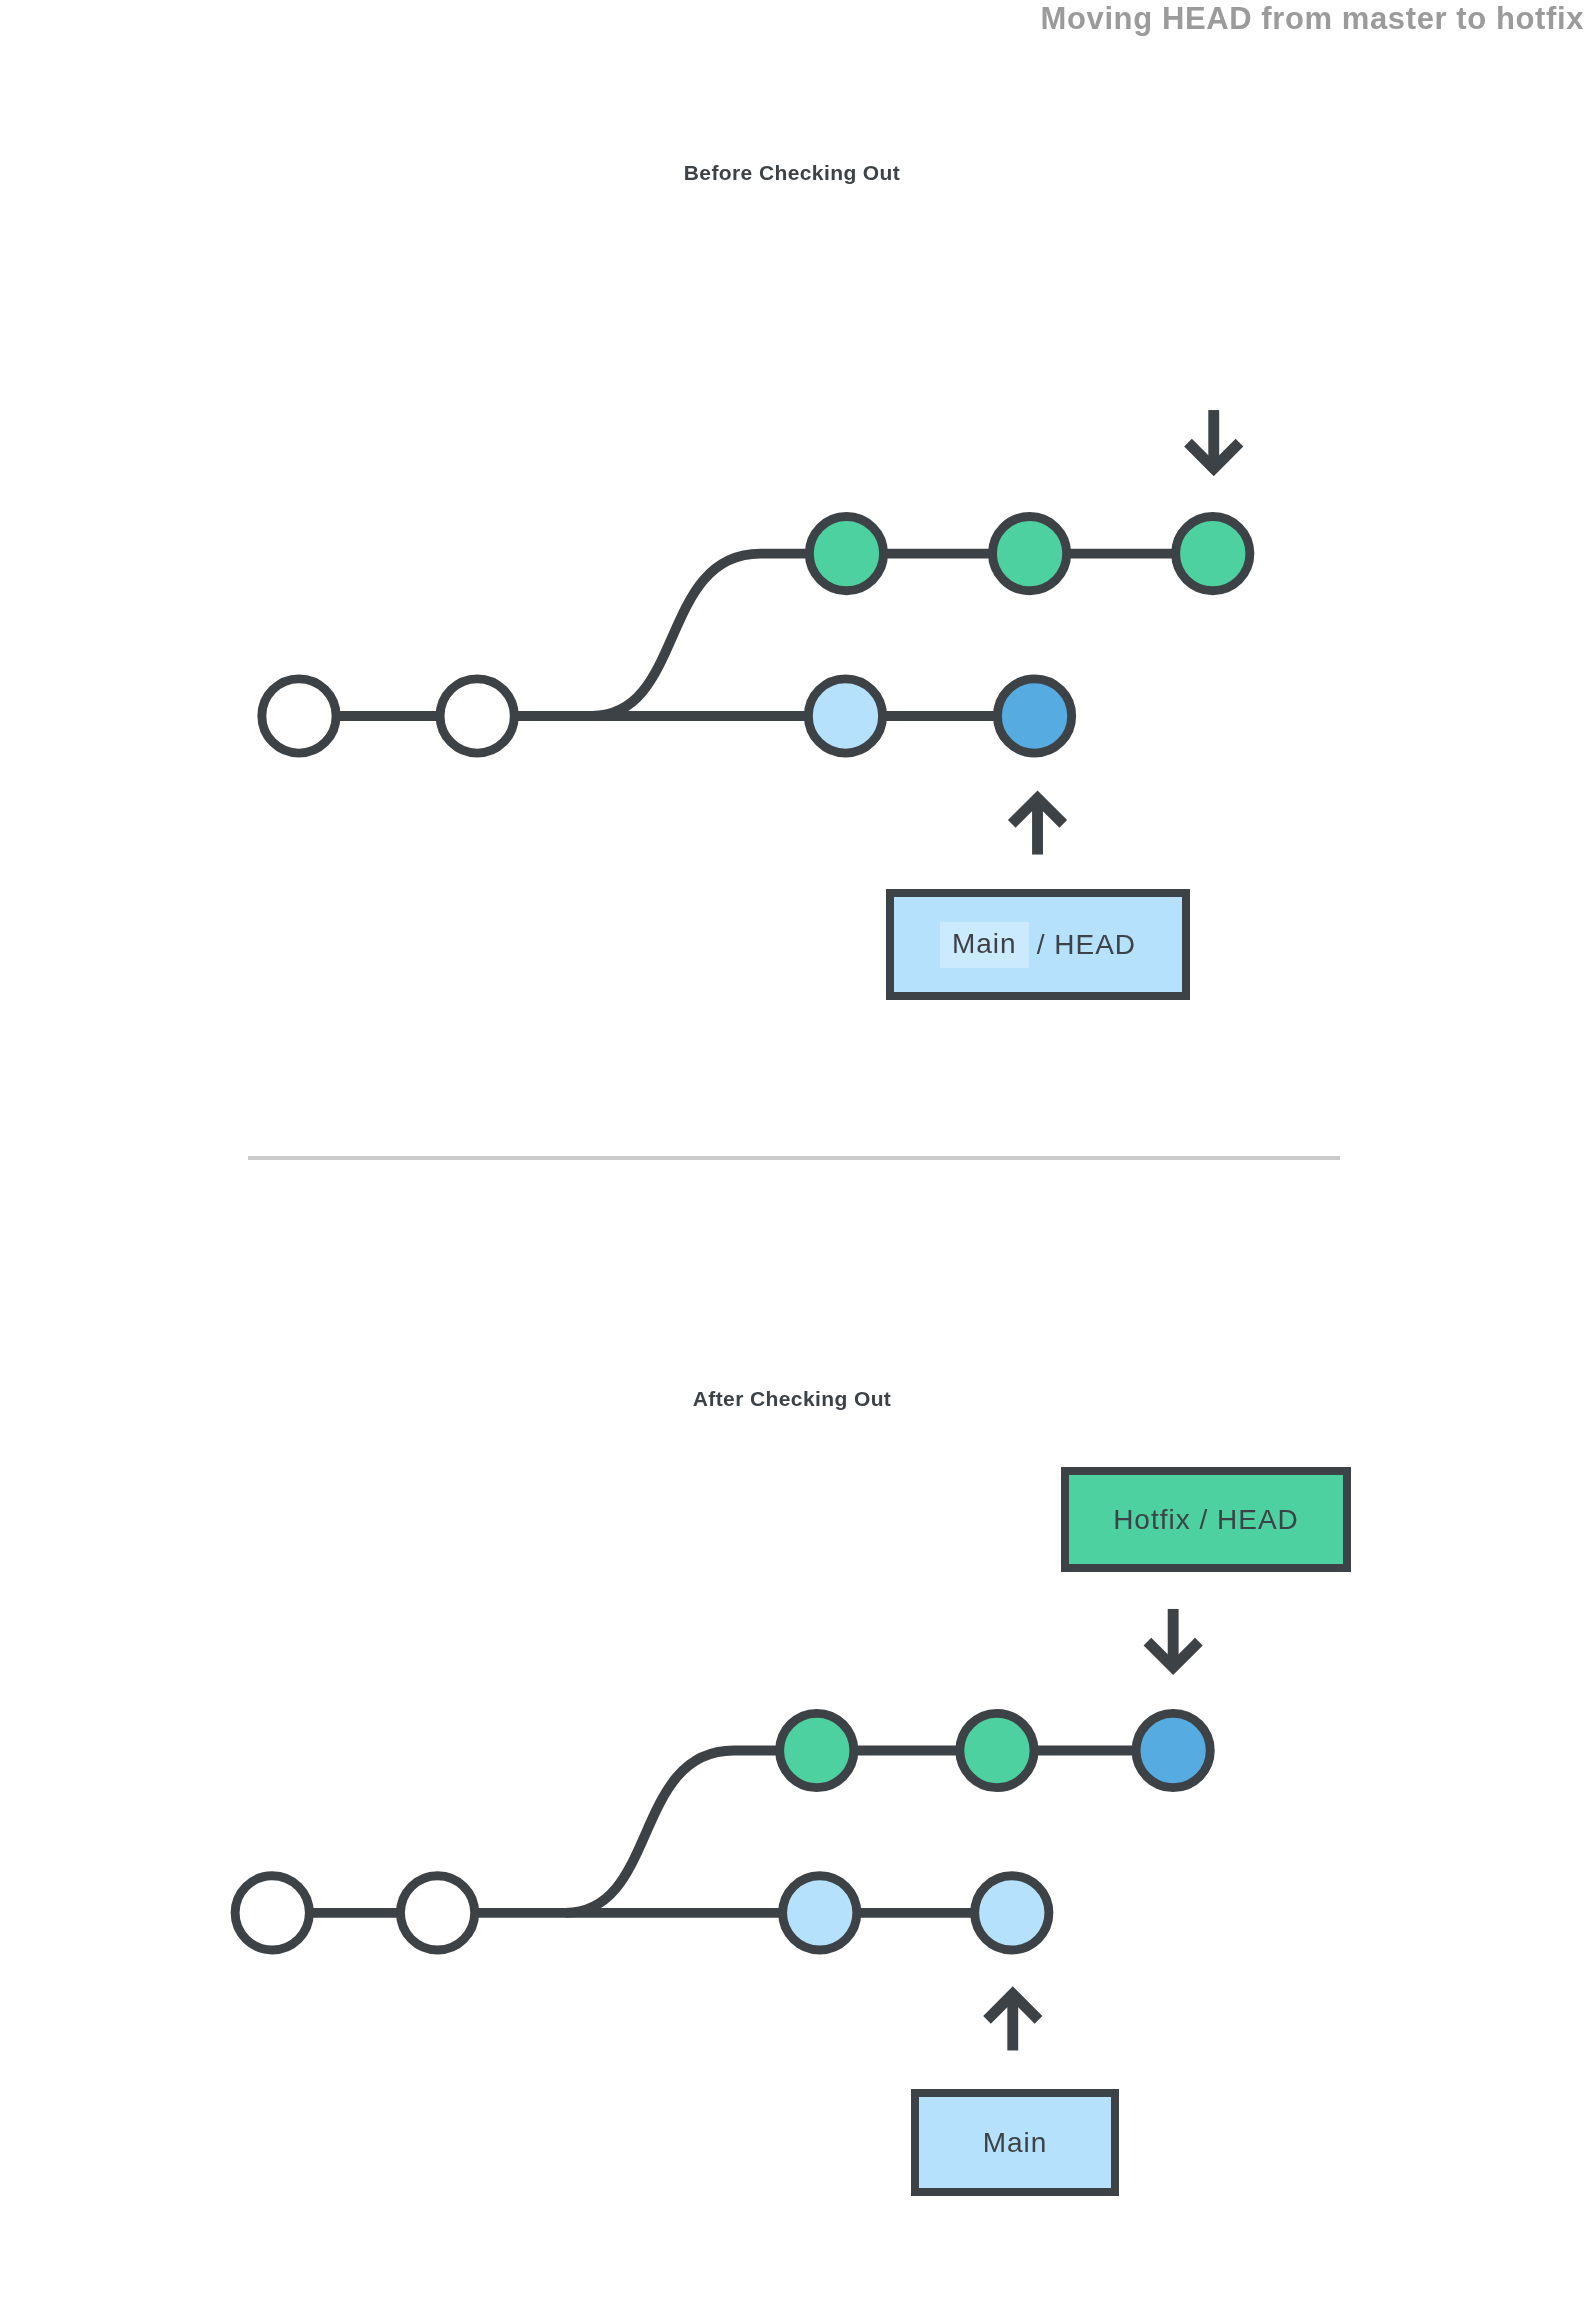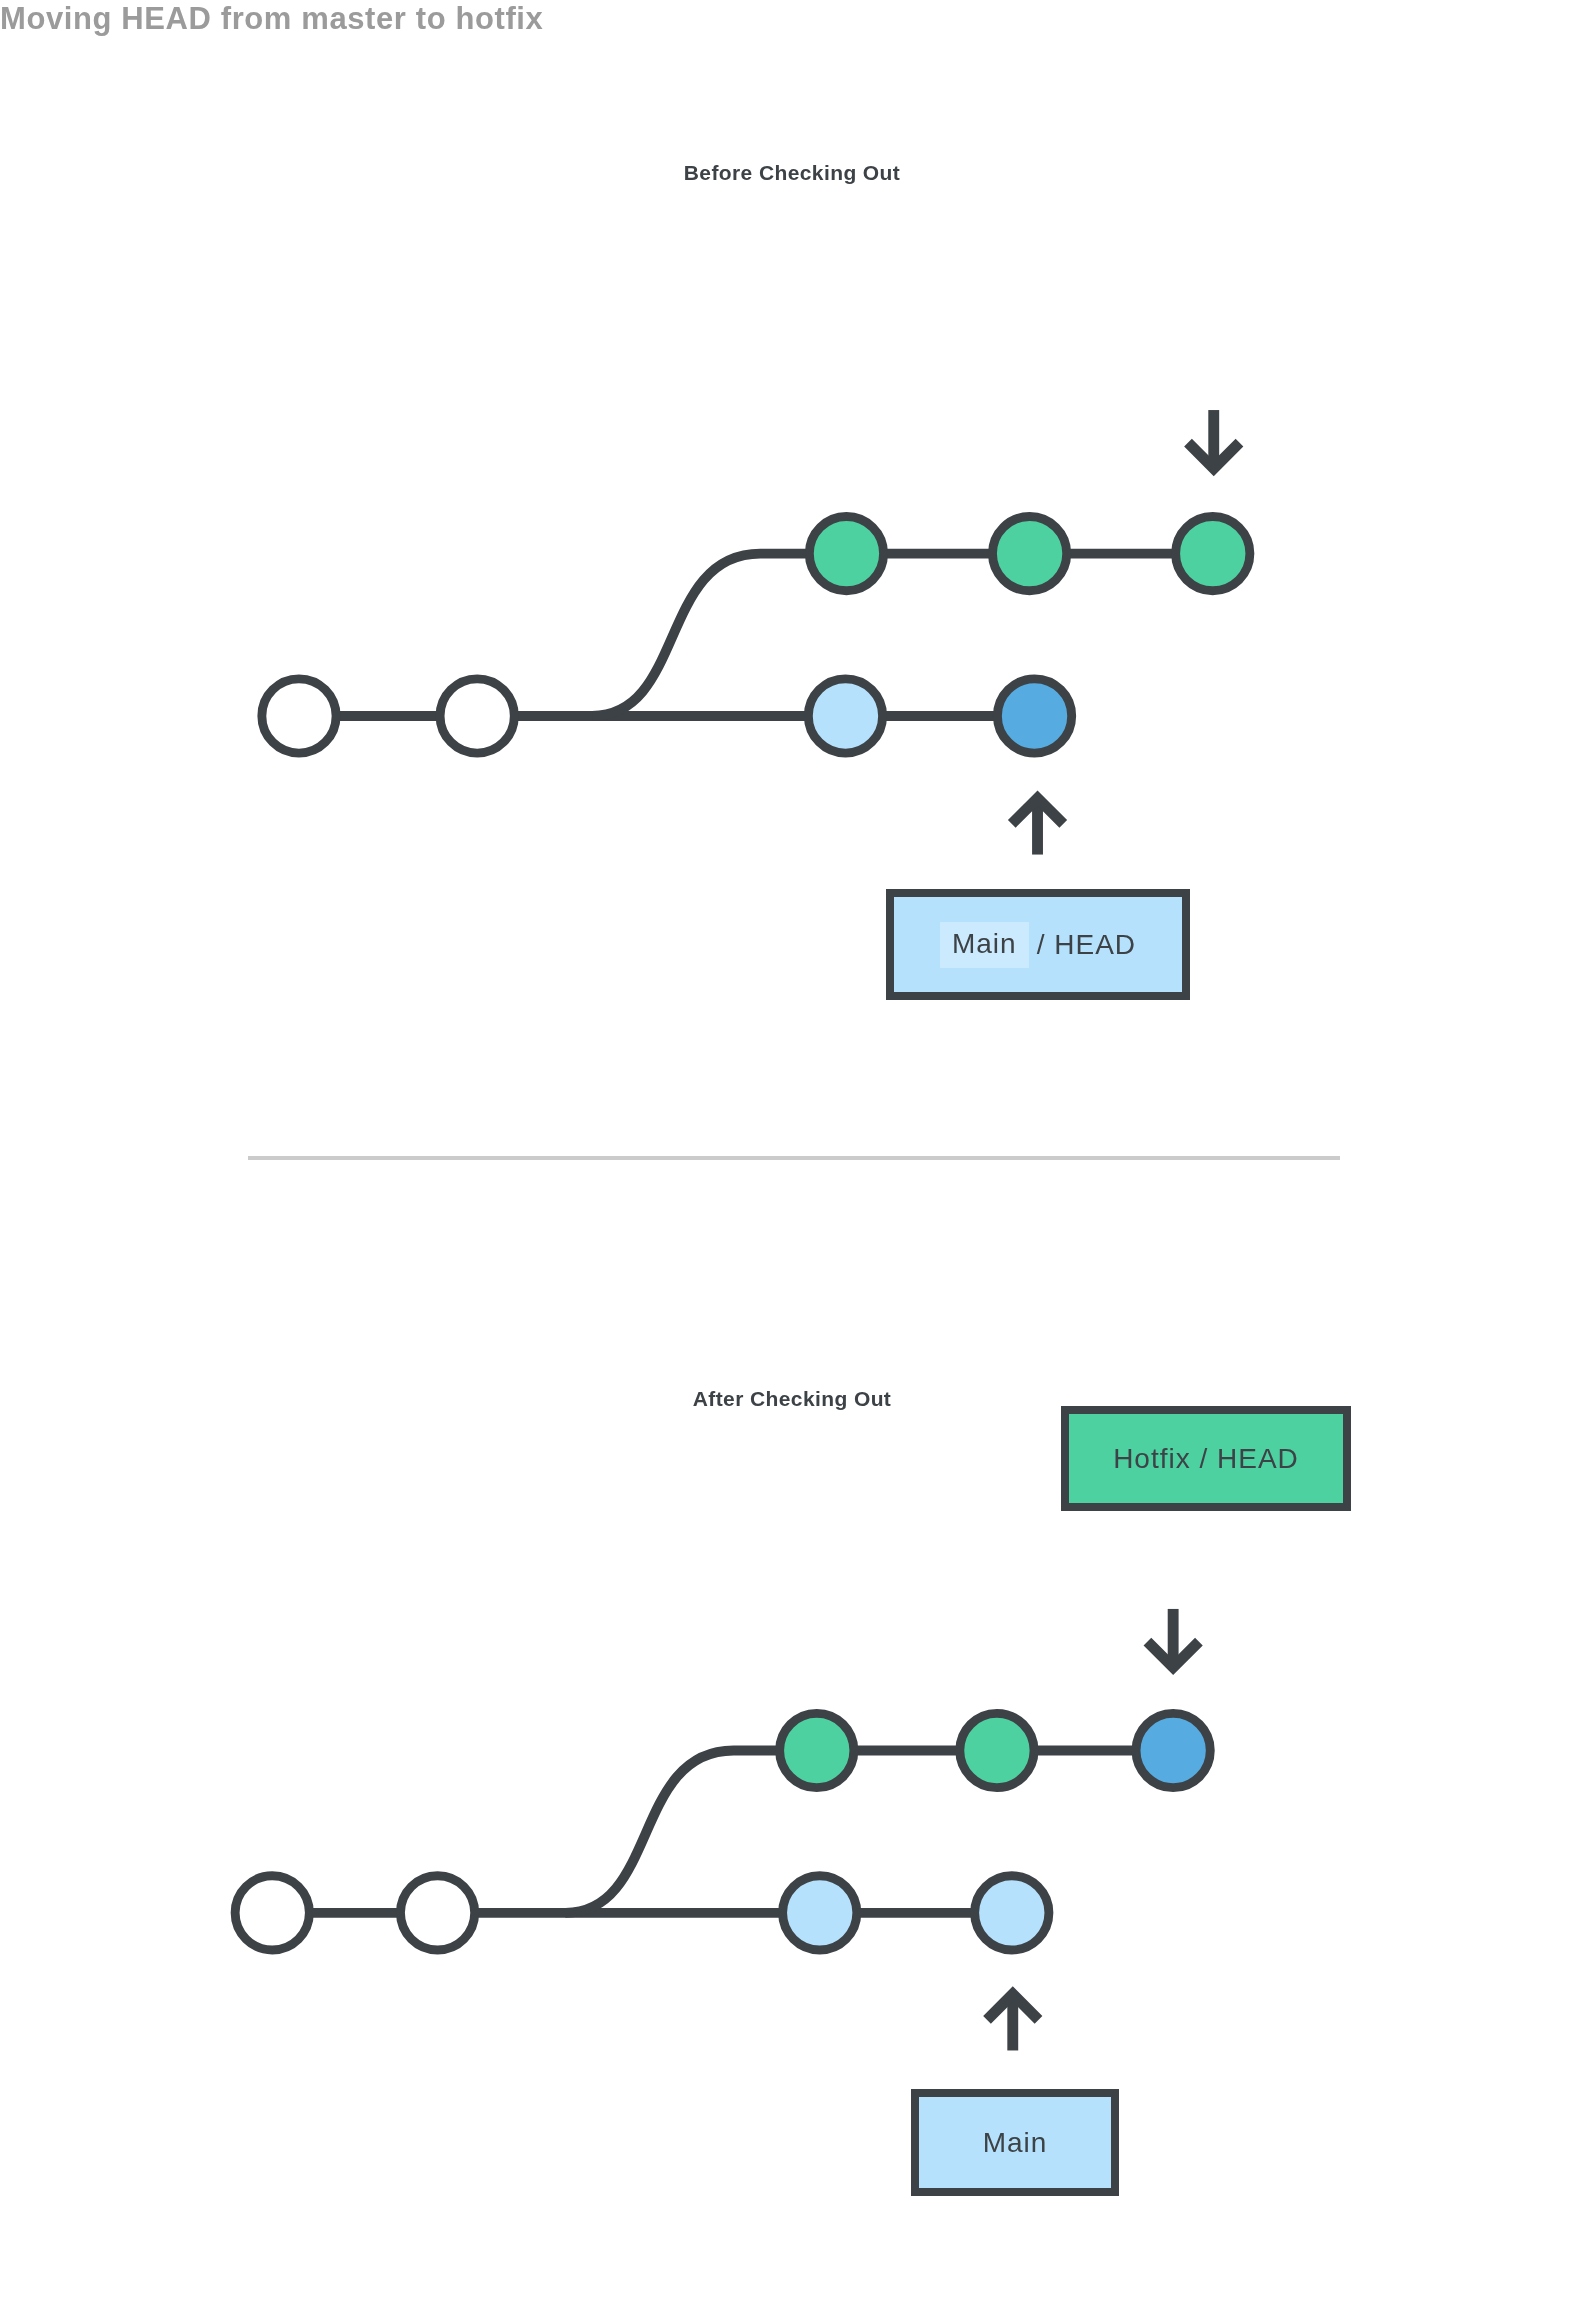--- a/index.html
+++ b/index.html
@@ -7,21 +7,21 @@
     position: relative;
     width: 1584px;
     height: 2314px;
     background: #ffffff;
     font-family: "Liberation Sans", sans-serif;
     overflow: hidden;
   }
   .page-title {
     position: absolute;
     top: 0; left: 0; width: 100%;
-    text-align: left;
+    text-align: right;
     font-size: 31px;
     font-weight: 700;
     letter-spacing: 0.6px;
     line-height: 38px;
     color: var(--c-muted_title, #9b9b9b);
   }
   .section-heading {
     position: absolute;
     left: 0; width: 100%;
     text-align: center;
@@ -45,21 +45,21 @@
     font-size: 28px;
     letter-spacing: 1px;
     color: var(--c-ink, #3d4247);
     white-space: nowrap;
   }
   .label-box.green { background: var(--c-green, #4ed1a0); }
   .label-box.blue  { background: var(--c-light_blue, #b5e1fc); }
 
   .box-hotfix-before    { left: 1131px; top: 270px;  width: 196px; height: 106px; }
   .box-mainhead-before  { left: 886px;  top: 889px;  width: 304px; height: 111px; }
-  .box-hotfixhead-after { left: 1061px; top: 1406px; width: 290px; height: 105px; }
+  .box-hotfixhead-after { left: 1061px; top: 1467px; width: 290px; height: 105px; }
   .box-main-after       { left: 911px;  top: 2089px; width: 208px; height: 107px; }
 
   .hl-part {
     background: rgba(255,255,255,0.30);
     padding: 6px 12px 8px 12px;
     margin-right: 8px;
   }
   .divider {
     position: absolute;
     left: 248px; top: 1156px;

